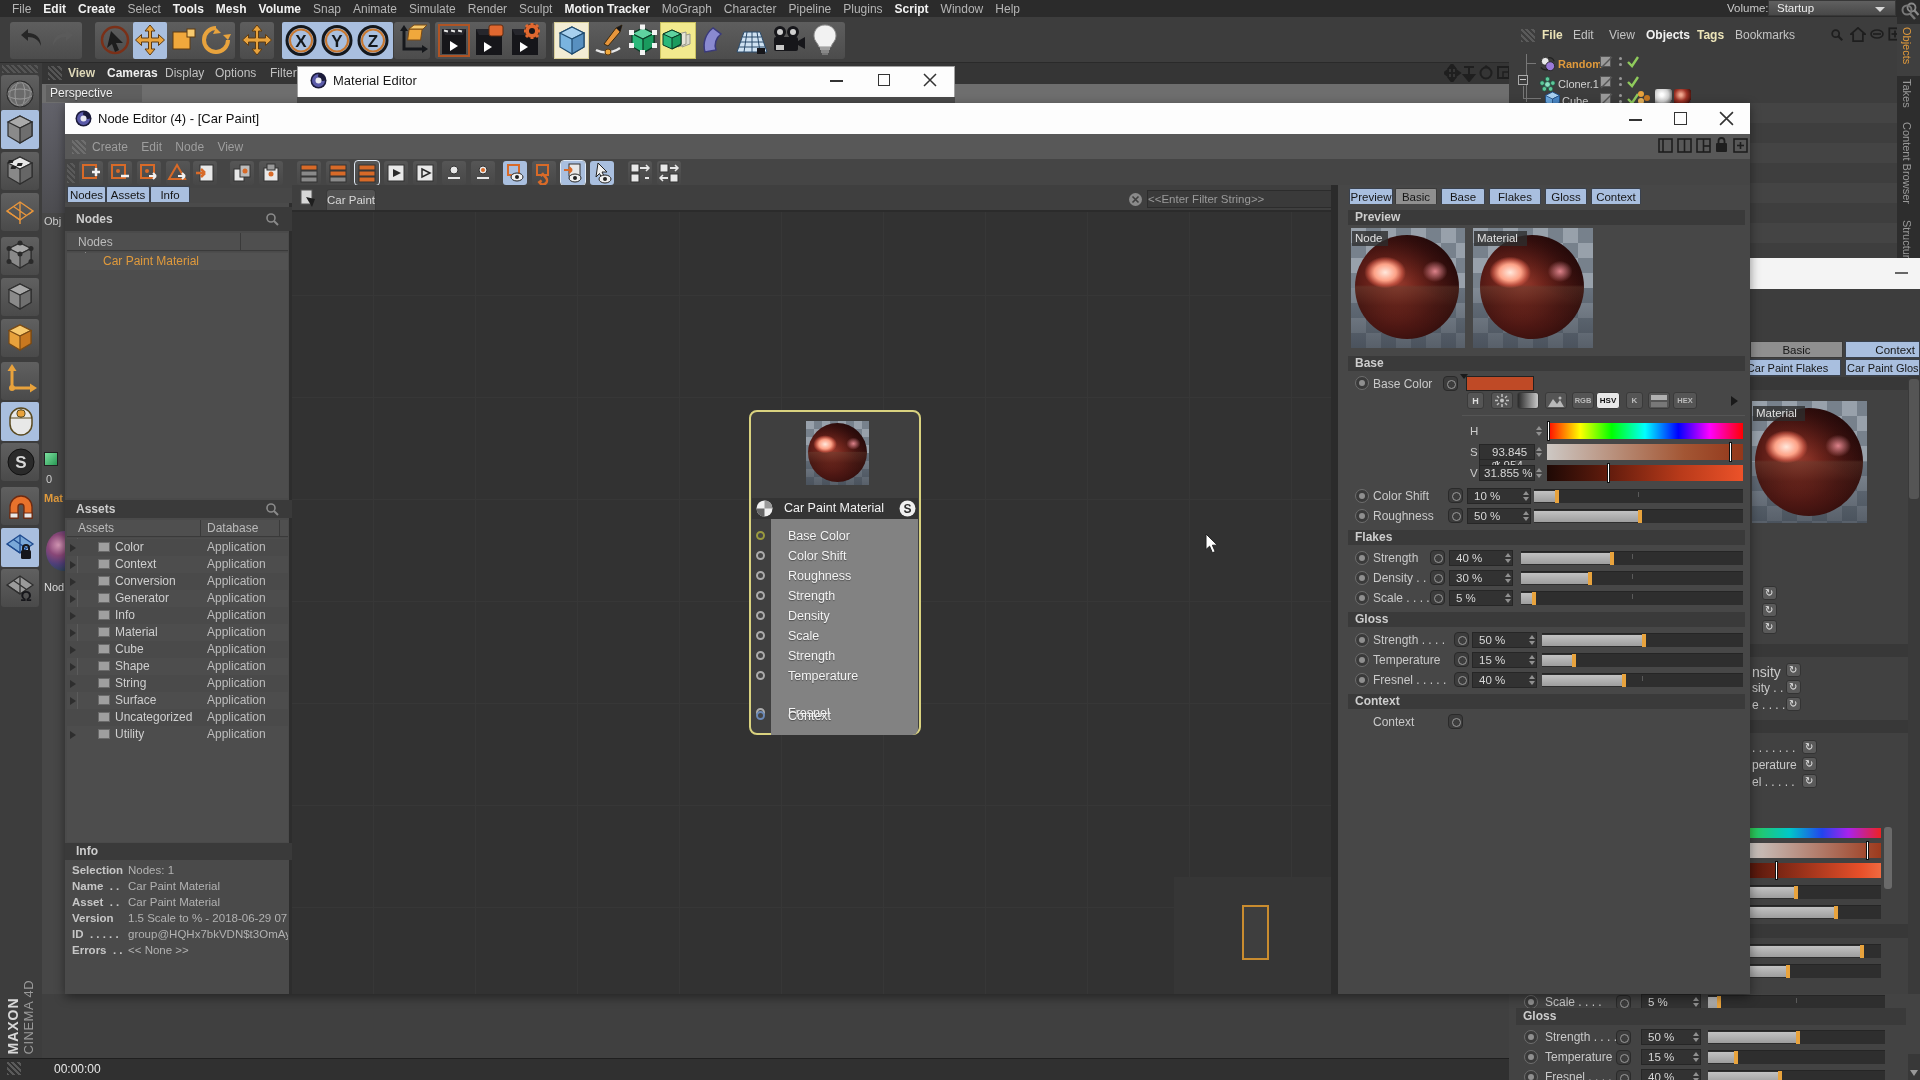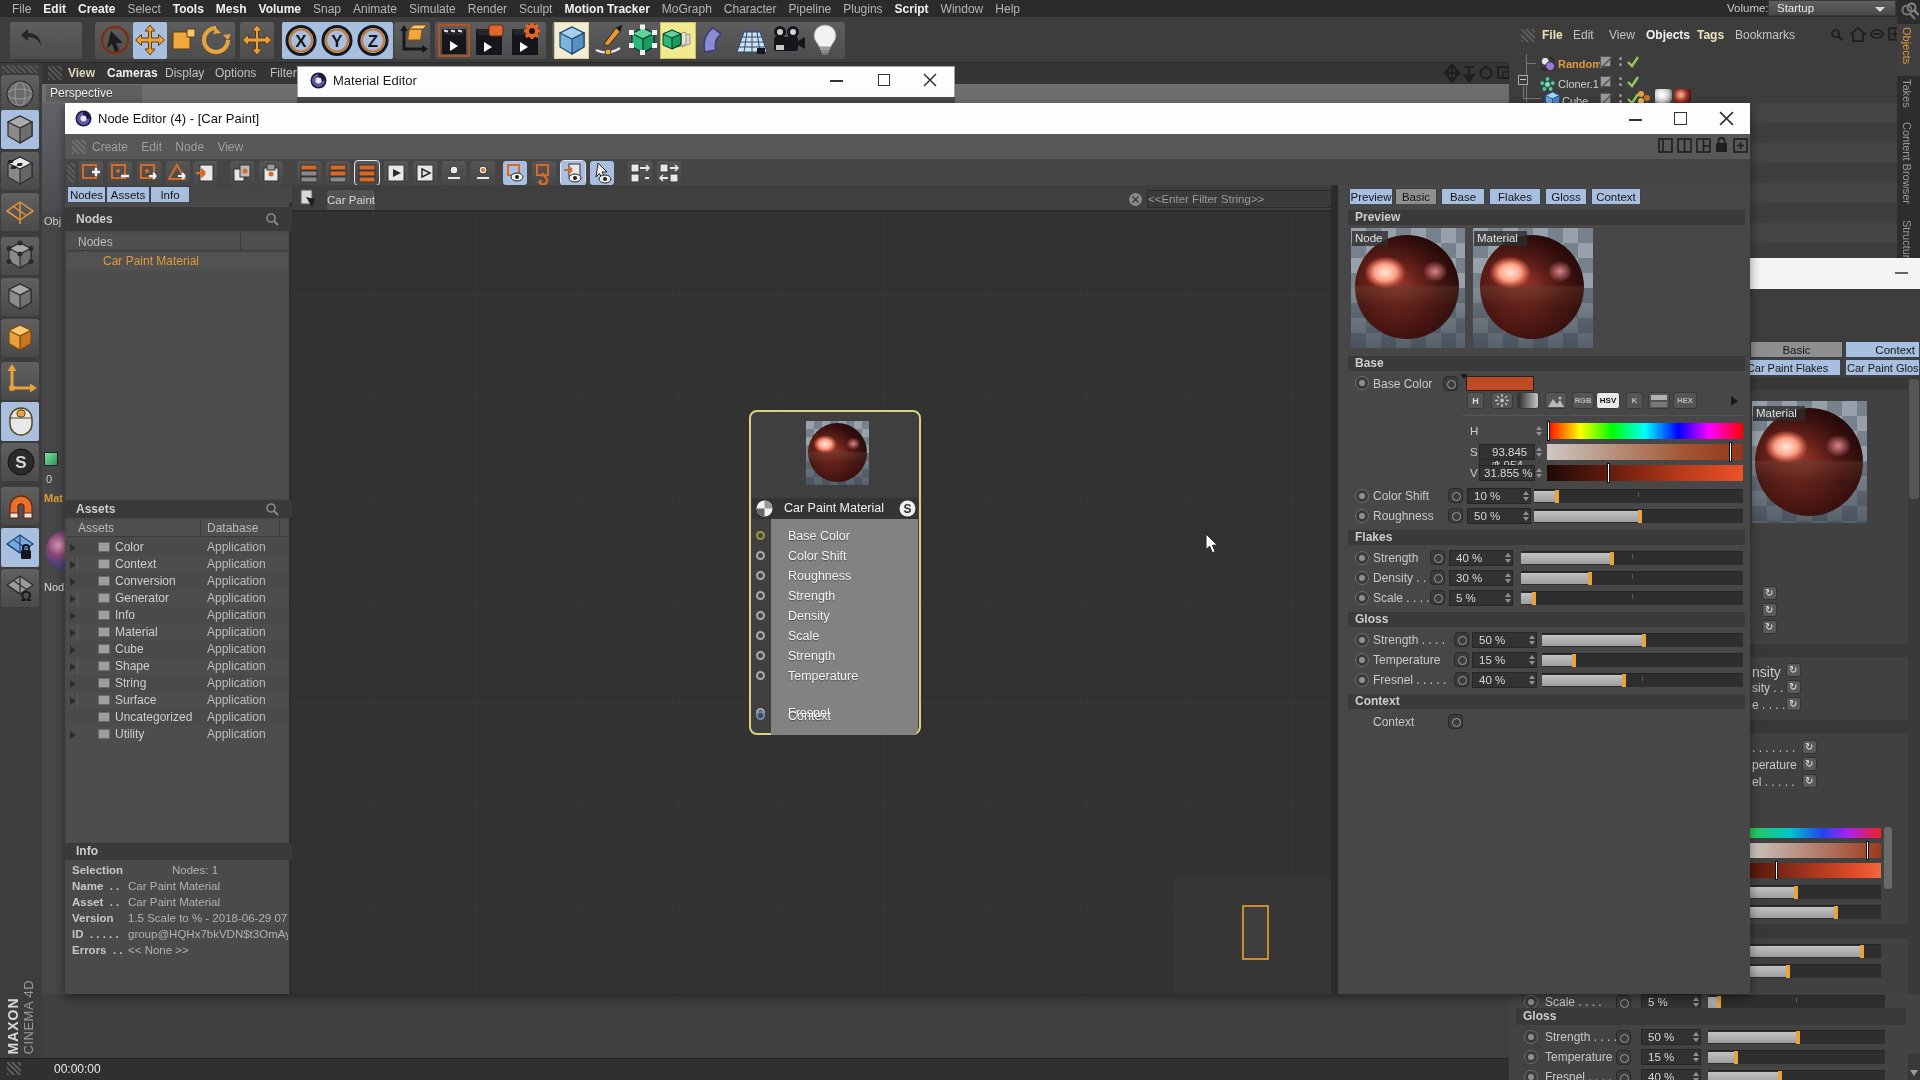--- a/index.html
+++ b/index.html
@@ -897,21 +897,21 @@
           </div>
     <div class="arow" style="top:188px;">
             <span class="tri"></span>
             <span class="fol"></span>
             <span class="nm">Utility</span>
             <span class="db">Application</span>
           </div>
    </div>
    <div class="ghdr" style="left:0;top:640px;width:227px;height:17px;line-height:17px;padding-left:11px;">Info</div>
    <div class="abs" style="left:7px;top:661px;color:#c6c6c6;font-size:11.5px;font-weight:bold;">Selection</div>
-        <div class="abs" style="left:63px;top:661px;color:#b2b2b2;font-size:11.5px;margin-left:44px;">Nodes: 1</div>
+        <div class="abs" style="left:63px;top:661px;color:#b2b2b2;font-size:11.5px;">Nodes: 1</div>
    <div class="abs" style="left:7px;top:677px;color:#c6c6c6;font-size:11.5px;font-weight:bold;">Name&nbsp;&nbsp;. .</div>
         <div class="abs" style="left:63px;top:677px;color:#b2b2b2;font-size:11.5px;">Car Paint Material</div>
    <div class="abs" style="left:7px;top:693px;color:#c6c6c6;font-size:11.5px;font-weight:bold;">Asset&nbsp;&nbsp;. .</div>
         <div class="abs" style="left:63px;top:693px;color:#b2b2b2;font-size:11.5px;">Car Paint Material</div>
    <div class="abs" style="left:7px;top:709px;color:#c6c6c6;font-size:11.5px;font-weight:bold;">Version</div>
         <div class="abs" style="left:63px;top:709px;color:#b2b2b2;font-size:11.5px;white-space:nowrap;overflow:hidden;width:160px;">1.5 Scale to % - 2018-06-29 07:20</div>
    <div class="abs" style="left:7px;top:725px;color:#c6c6c6;font-size:11.5px;font-weight:bold;">ID&nbsp;&nbsp;. . . . .</div>
         <div class="abs" style="left:63px;top:725px;color:#b2b2b2;font-size:11.5px;white-space:nowrap;overflow:hidden;width:160px;">group@HQHx7bkVDN$t3OmAy6</div>
    <div class="abs" style="left:7px;top:741px;color:#c6c6c6;font-size:11.5px;font-weight:bold;">Errors&nbsp;&nbsp;. .</div>
         <div class="abs" style="left:63px;top:741px;color:#b2b2b2;font-size:11.5px;">&lt;&lt; None &gt;&gt;</div>

